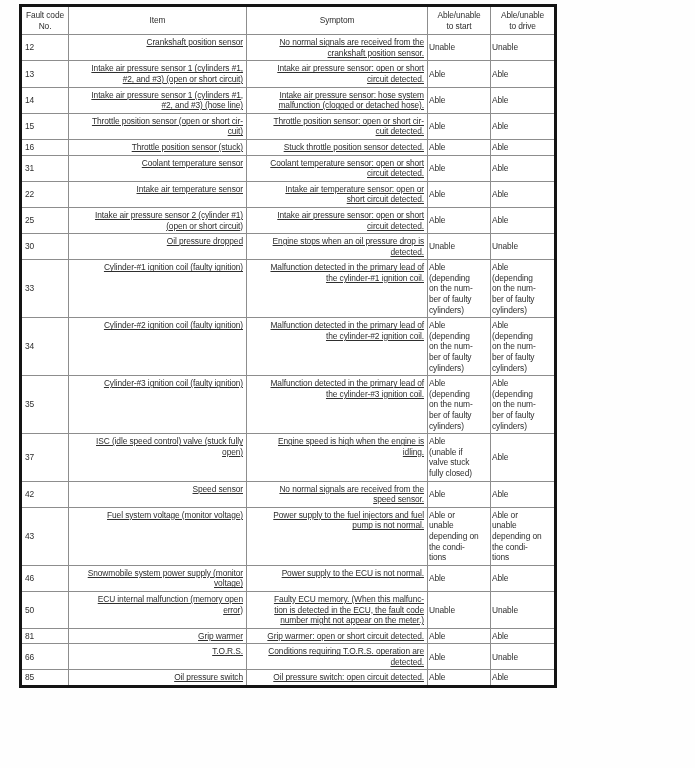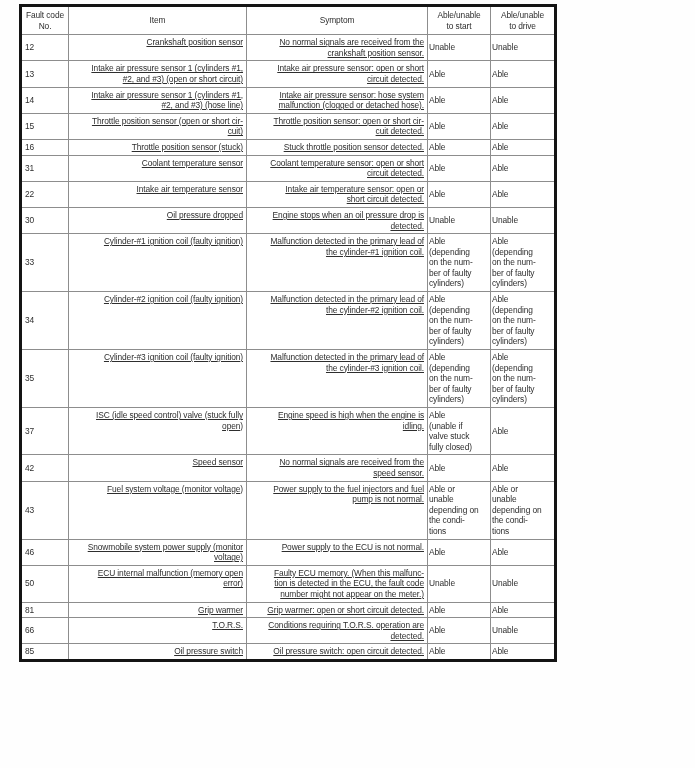--- a/index.html
+++ b/index.html
@@ -135,20 +135,29 @@
         </tr>
         <tr>
           <td class="c-code">22</td>
           <td class="c-item">Intake air temperature sensor</td>
           <td class="c-sym">Intake air temperature sensor: open or
 short circuit detected.</td>
           <td class="c-able">Able</td>
           <td class="c-able">Able</td>
         </tr>
         <tr>
+          <td class="c-code">25</td>
+          <td class="c-item">Intake air pressure sensor 2 (cylinder #1)
+(open or short circuit)</td>
+          <td class="c-sym">Intake air pressure sensor: open or short
+circuit detected.</td>
+          <td class="c-able">Able</td>
+          <td class="c-able">Able</td>
+        </tr>
+        <tr>
           <td class="c-code">30</td>
           <td class="c-item">Oil pressure dropped</td>
           <td class="c-sym">Engine stops when an oil pressure drop is
 detected.</td>
           <td class="c-able">Unable</td>
           <td class="c-able">Unable</td>
         </tr>
         <tr>
           <td class="c-code">33</td>
           <td class="c-item">Cylinder-#1 ignition coil (faulty ignition)</td>

